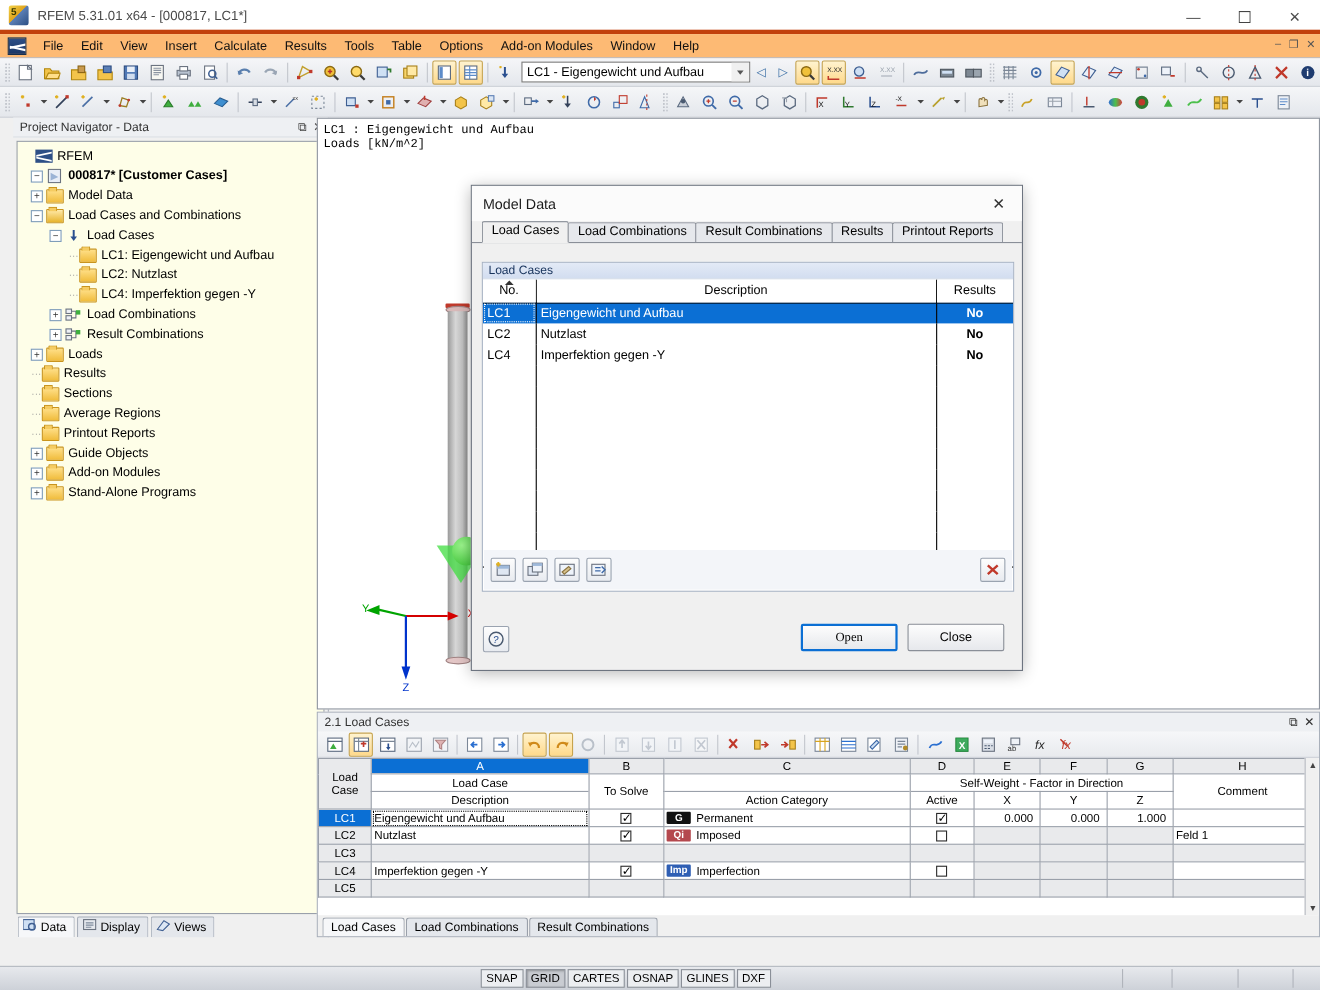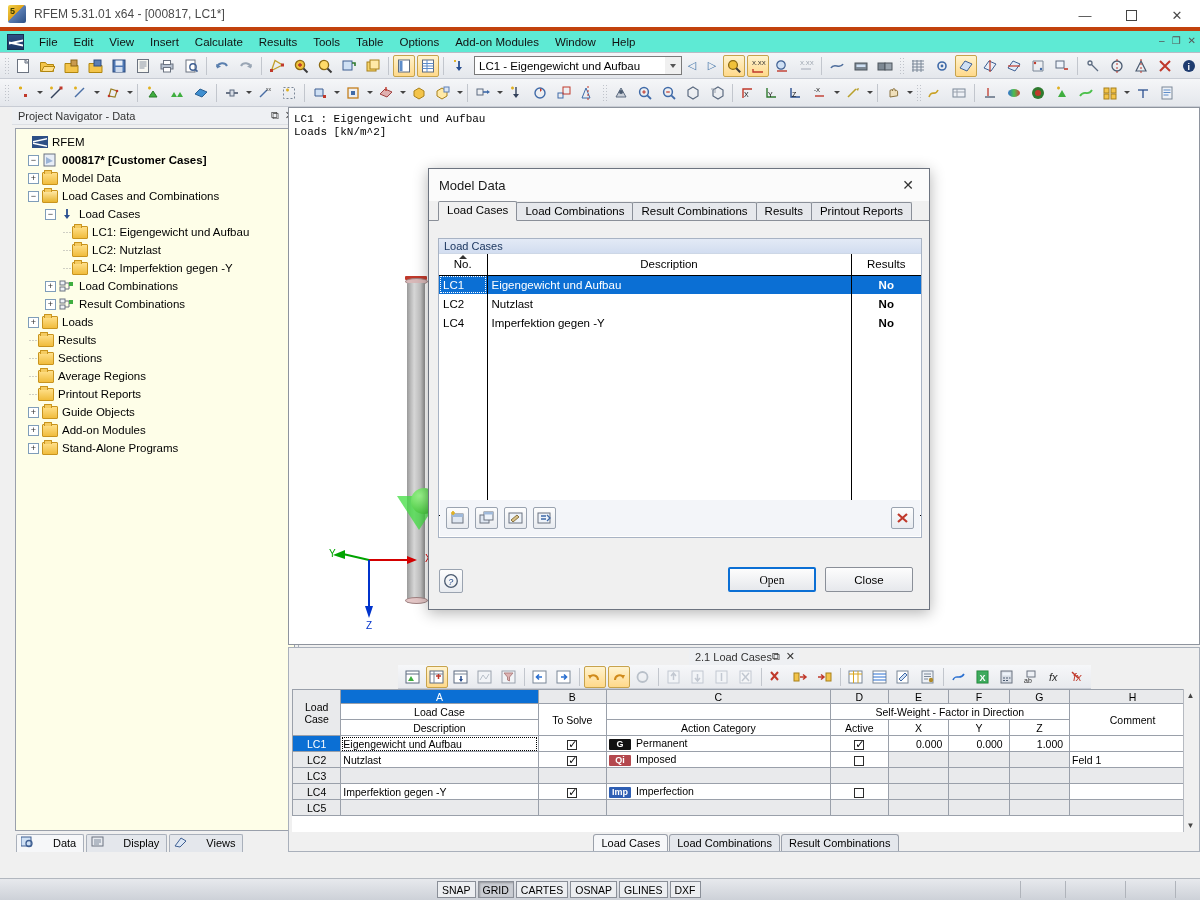--- a/index.html
+++ b/index.html
@@ -29,21 +29,21 @@
     content:"5"; position:absolute; left:2px; top:1px; font-size:9px; font-weight:bold; color:#3a3a00;
   }
   .titlebar .ttext { font-size:12px; color:#4a4a4a; }
   .win-btns { position:absolute; right:0; top:0; height:31px; display:flex; }
   .win-btn { width:46px; height:31px; display:flex; align-items:center; justify-content:center;
              color:#4a4a4a; font-size:13px; }
 
   
   .menubar {
     position:absolute; left:0; top:31px; width:1200px; height:22px;
-    background:#5eead4; display:flex; align-items:center;
+    background:#fdba74; display:flex; align-items:center;
     border-bottom:1px solid #b8bcc6;
   }
   .menu-icon {
     width:17px; height:16px; margin-left:7px; margin-right:7px;
     background:linear-gradient(#2d4f86,#1c3766);
     border:1px solid #17304f; position:relative; flex:none;
   }
   .menu-icon::before{content:""; position:absolute; left:1px; top:6px; width:14px; height:2px;
     background:#fff; transform:skewY(-12deg);}
   .menu-icon::after{content:""; position:absolute; left:1px; top:8px; width:14px; height:2px;
@@ -113,21 +113,21 @@
     background:linear-gradient(#ffe08a,#f0bc3c); border:1px solid #c9941d; border-radius:1px;
   }
   .folder::before{content:""; position:absolute; left:1px; top:-3px; width:6px;height:3px;
     background:#f5cc62; border:1px solid #c9941d; border-bottom:none; border-radius:1px 1px 0 0;}
   .folder.open { background:linear-gradient(#ffe9a8,#e7b42e); }
   .icn { width:16px; height:14px; flex:none; margin-right:4px; }
   .tree-label.bold { font-weight:bold; }
   .indent { display:inline-block; flex:none; }
 
   .nav-tabs { height:18px; display:flex; align-items:flex-end; gap:2px; padding-left:4px; background:#f0f0f0;}
-  .nav-tab { display:flex; align-items:center; gap:19px; padding:1px 7px 2px 4px; font-size:11px;
+  .nav-tab { display:flex; align-items:center; gap:3px; padding:1px 7px 2px 4px; font-size:11px;
              border:1px solid #a9b0bb; border-bottom:none; background:#e4e7ec; border-radius:2px 2px 0 0;}
   .nav-tab.sel { background:#f6f7f9; }
 
   
   .viewport {
     position:absolute; left:288px; top:107px; width:912px; height:538px;
     background:#ffffff; border:1px solid #8e949e; overflow:hidden;
   }
   .vp-label { position:absolute; left:5px; top:5px; font-size:11px; color:#000; line-height:13px;font-family:Liberation Mono, monospace; }
 
@@ -203,21 +203,21 @@
     border:1px solid #9aa3b0; background:linear-gradient(#fdfdfd,#e8ebf0); border-radius:2px;
     display:flex;align-items:center;justify-content:center;}
   .foot-btn { position:absolute; top:10px; height:25px; width:88px;
     font-size:11.5px; display:flex; align-items:center; justify-content:center;
     background:linear-gradient(#fdfdfd,#e6e8ec); border:1px solid #8a8f98; border-radius:2px; color:#000;}
   .foot-btn.primary { border:2px solid #0b6fd4;font-family:Liberation Serif, serif; }
 
   
   .tablepanel {
     position:absolute; left:288px; top:647px; width:912px; height:205px;
-    background:#f0f0f0; border:1px solid #a9b0bb; display:flex; flex-direction:column;align-items:center;
+    background:#f0f0f0; border:1px solid #a9b0bb; display:flex; flex-direction:column;
   }
   .tp-header { height:17px; display:flex; align-items:center; padding:0 4px 0 6px;
                font-size:11px; color:#333; background:#eef0f3; }
   .tp-toolbar { height:24px; display:flex; align-items:center; padding-left:3px;
                 background:linear-gradient(#f6f7f9,#e8eaee); border-bottom:1px solid #c8ccd4; }
   .tp-grid { flex:1; overflow:hidden; background:#fff; position:relative; }
 
   table.sheet { border-collapse:collapse; table-layout:fixed; width:904px; }
   table.sheet th, table.sheet td {
     border:1px solid #9aa0aa; font-size:10.5px; color:#000; font-weight:normal;

